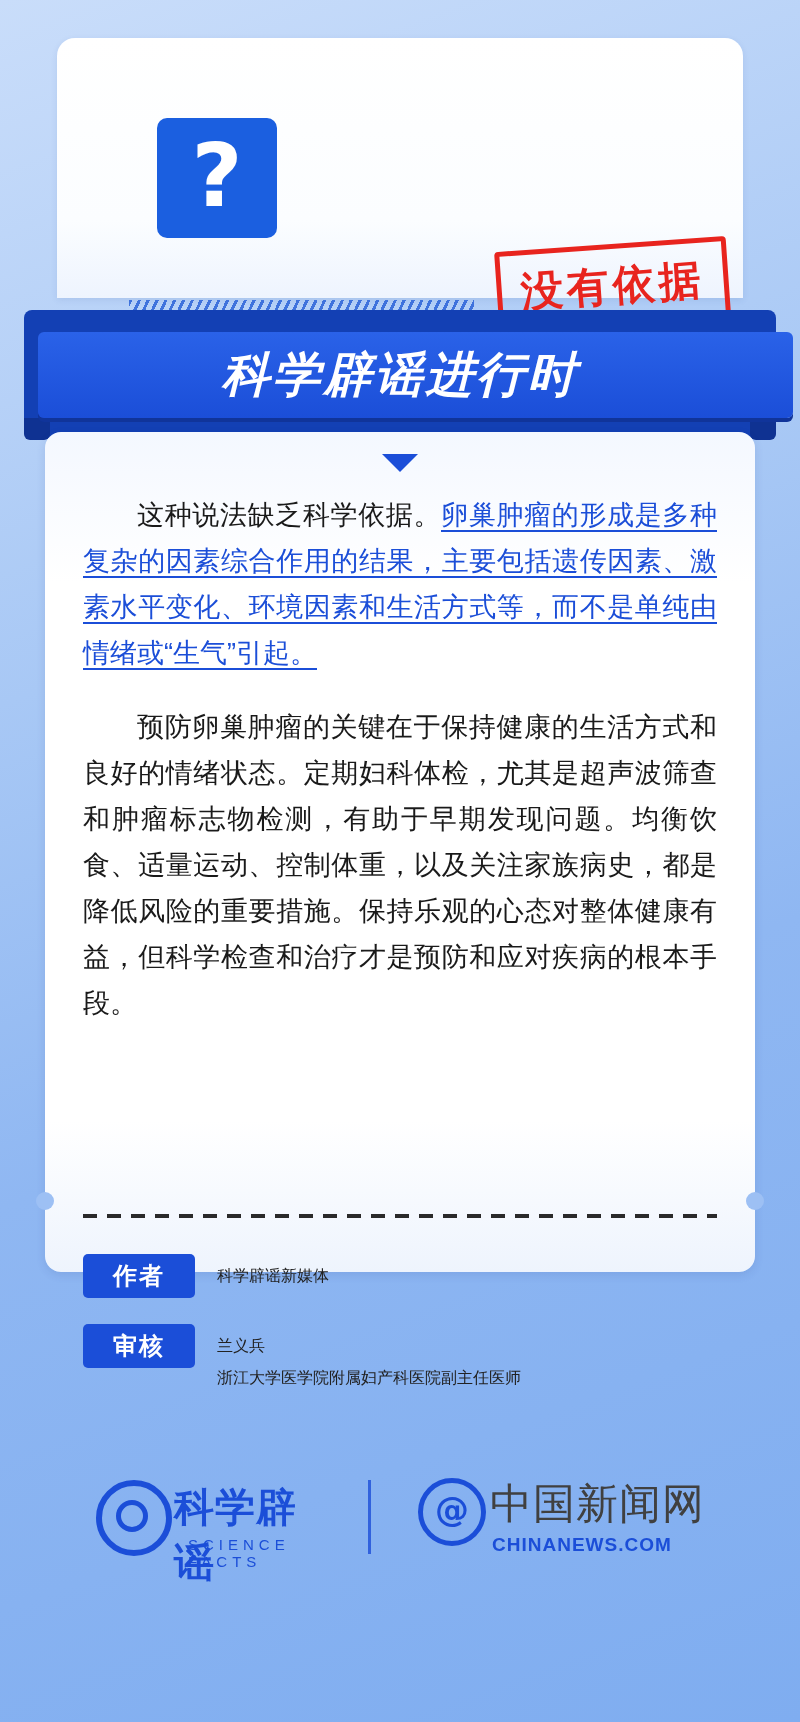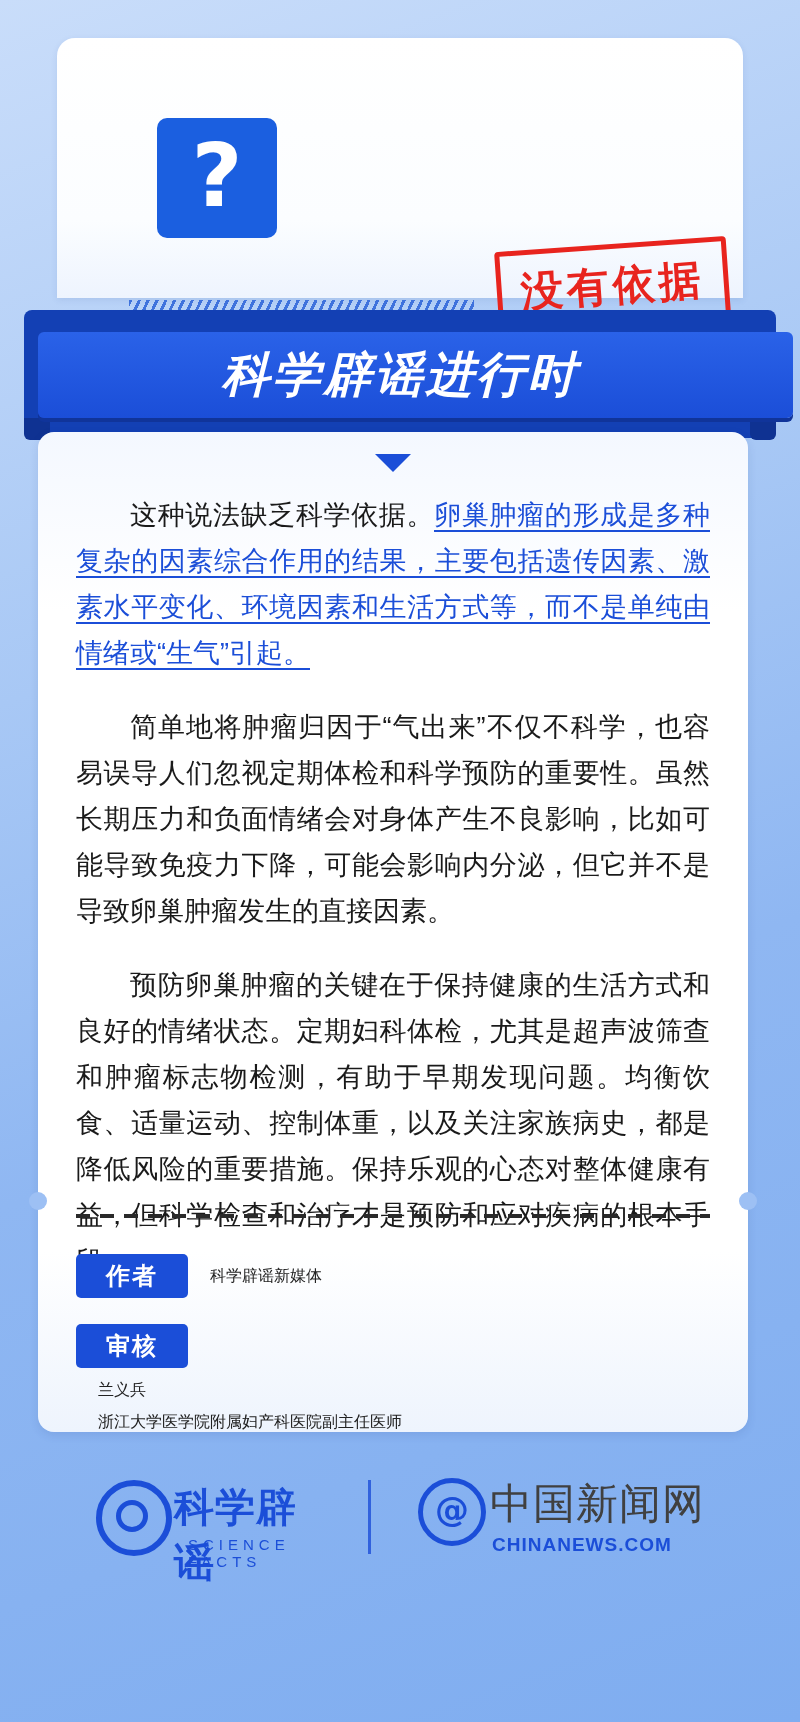--- a/index.html
+++ b/index.html
@@ -133,24 +133,24 @@
     top: 118px;
     width: 26px; height: 22px;
     background: #0f3292;
   }
   .banner-ear-l { left: 0; border-radius: 0 0 6px 6px;}
   .banner-ear-r { right: 0; border-radius: 0 0 6px 6px;}
 
   
   .body-card {
     position: absolute;
-    left: 38px;
+    left: 45px;
     top: 432px;
     width: 710px;
-    height: 1000px;
+    height: 840px;
     background: linear-gradient(180deg, #f4f8ff 0%, #ffffff 18%, #ffffff 82%, #eef4fd 100%);
     border-radius: 16px;
     box-shadow: 0 3px 10px rgba(30,60,130,0.12);
   }
   .caret {
     position: absolute;
     left: 50%;
     top: 22px;
     margin-left: -18px;
     width: 0; height: 0;
@@ -188,21 +188,21 @@
   }
 
   .credit-row {
     position: absolute;
     left: 38px;
     width: 634px;
     display: flex;
     align-items: flex-start;
   }
   .credit-row.r1 { top: 822px; }
-  .credit-row.r2 { top: 892px; flex-direction: column; }
+  .credit-row.r2 { top: 892px; }
   .tag {
     width: 112px;
     height: 44px;
     background: #1b4ed8;
     border-radius: 5px;
     color: #fff;
     font-size: 24px;
     font-weight: bold;
     text-align: center;
     line-height: 44px;
@@ -336,21 +336,20 @@
   </div>
 
   <div class="body-card">
     <div class="caret"></div>
 
     <div class="notch" style="left:-9px;  top:760px;"></div>
     <div class="notch" style="right:-9px; top:760px;"></div>
 
     <div class="content">
       <p class="para highlight-para"><span>这种说法缺乏科学依据。</span><span class="hl">卵巢肿瘤的形成是多种复杂的因素综合作用的结果，主要包括遗传因素、激素水平变化、环境因素和生活方式等，而不是单纯由情绪或“生气”引起。</span></p>
-      <p class="para">简单地将肿瘤归因于“气出来”不仅不科学，也容易误导人们忽视定期体检和科学预防的重要性。虽然长期压力和负面情绪会对身体产生不良影响，比如可能导致免疫力下降，可能会影响内分泌，但它并不是导致卵巢肿瘤发生的直接因素。</p>
       <p class="para">预防卵巢肿瘤的关键在于保持健康的生活方式和良好的情绪状态。定期妇科体检，尤其是超声波筛查和肿瘤标志物检测，有助于早期发现问题。均衡饮食、适量运动、控制体重，以及关注家族病史，都是降低风险的重要措施。保持乐观的心态对整体健康有益，但科学检查和治疗才是预防和应对疾病的根本手段。</p>
     </div>
 
     <div class="dotted-sep"></div>
 
     <div class="credit-row r1">
       <div class="tag">作者</div>
       <div class="credit-text">
         <span class="ln">科学辟谣新媒体</span>
       </div>

